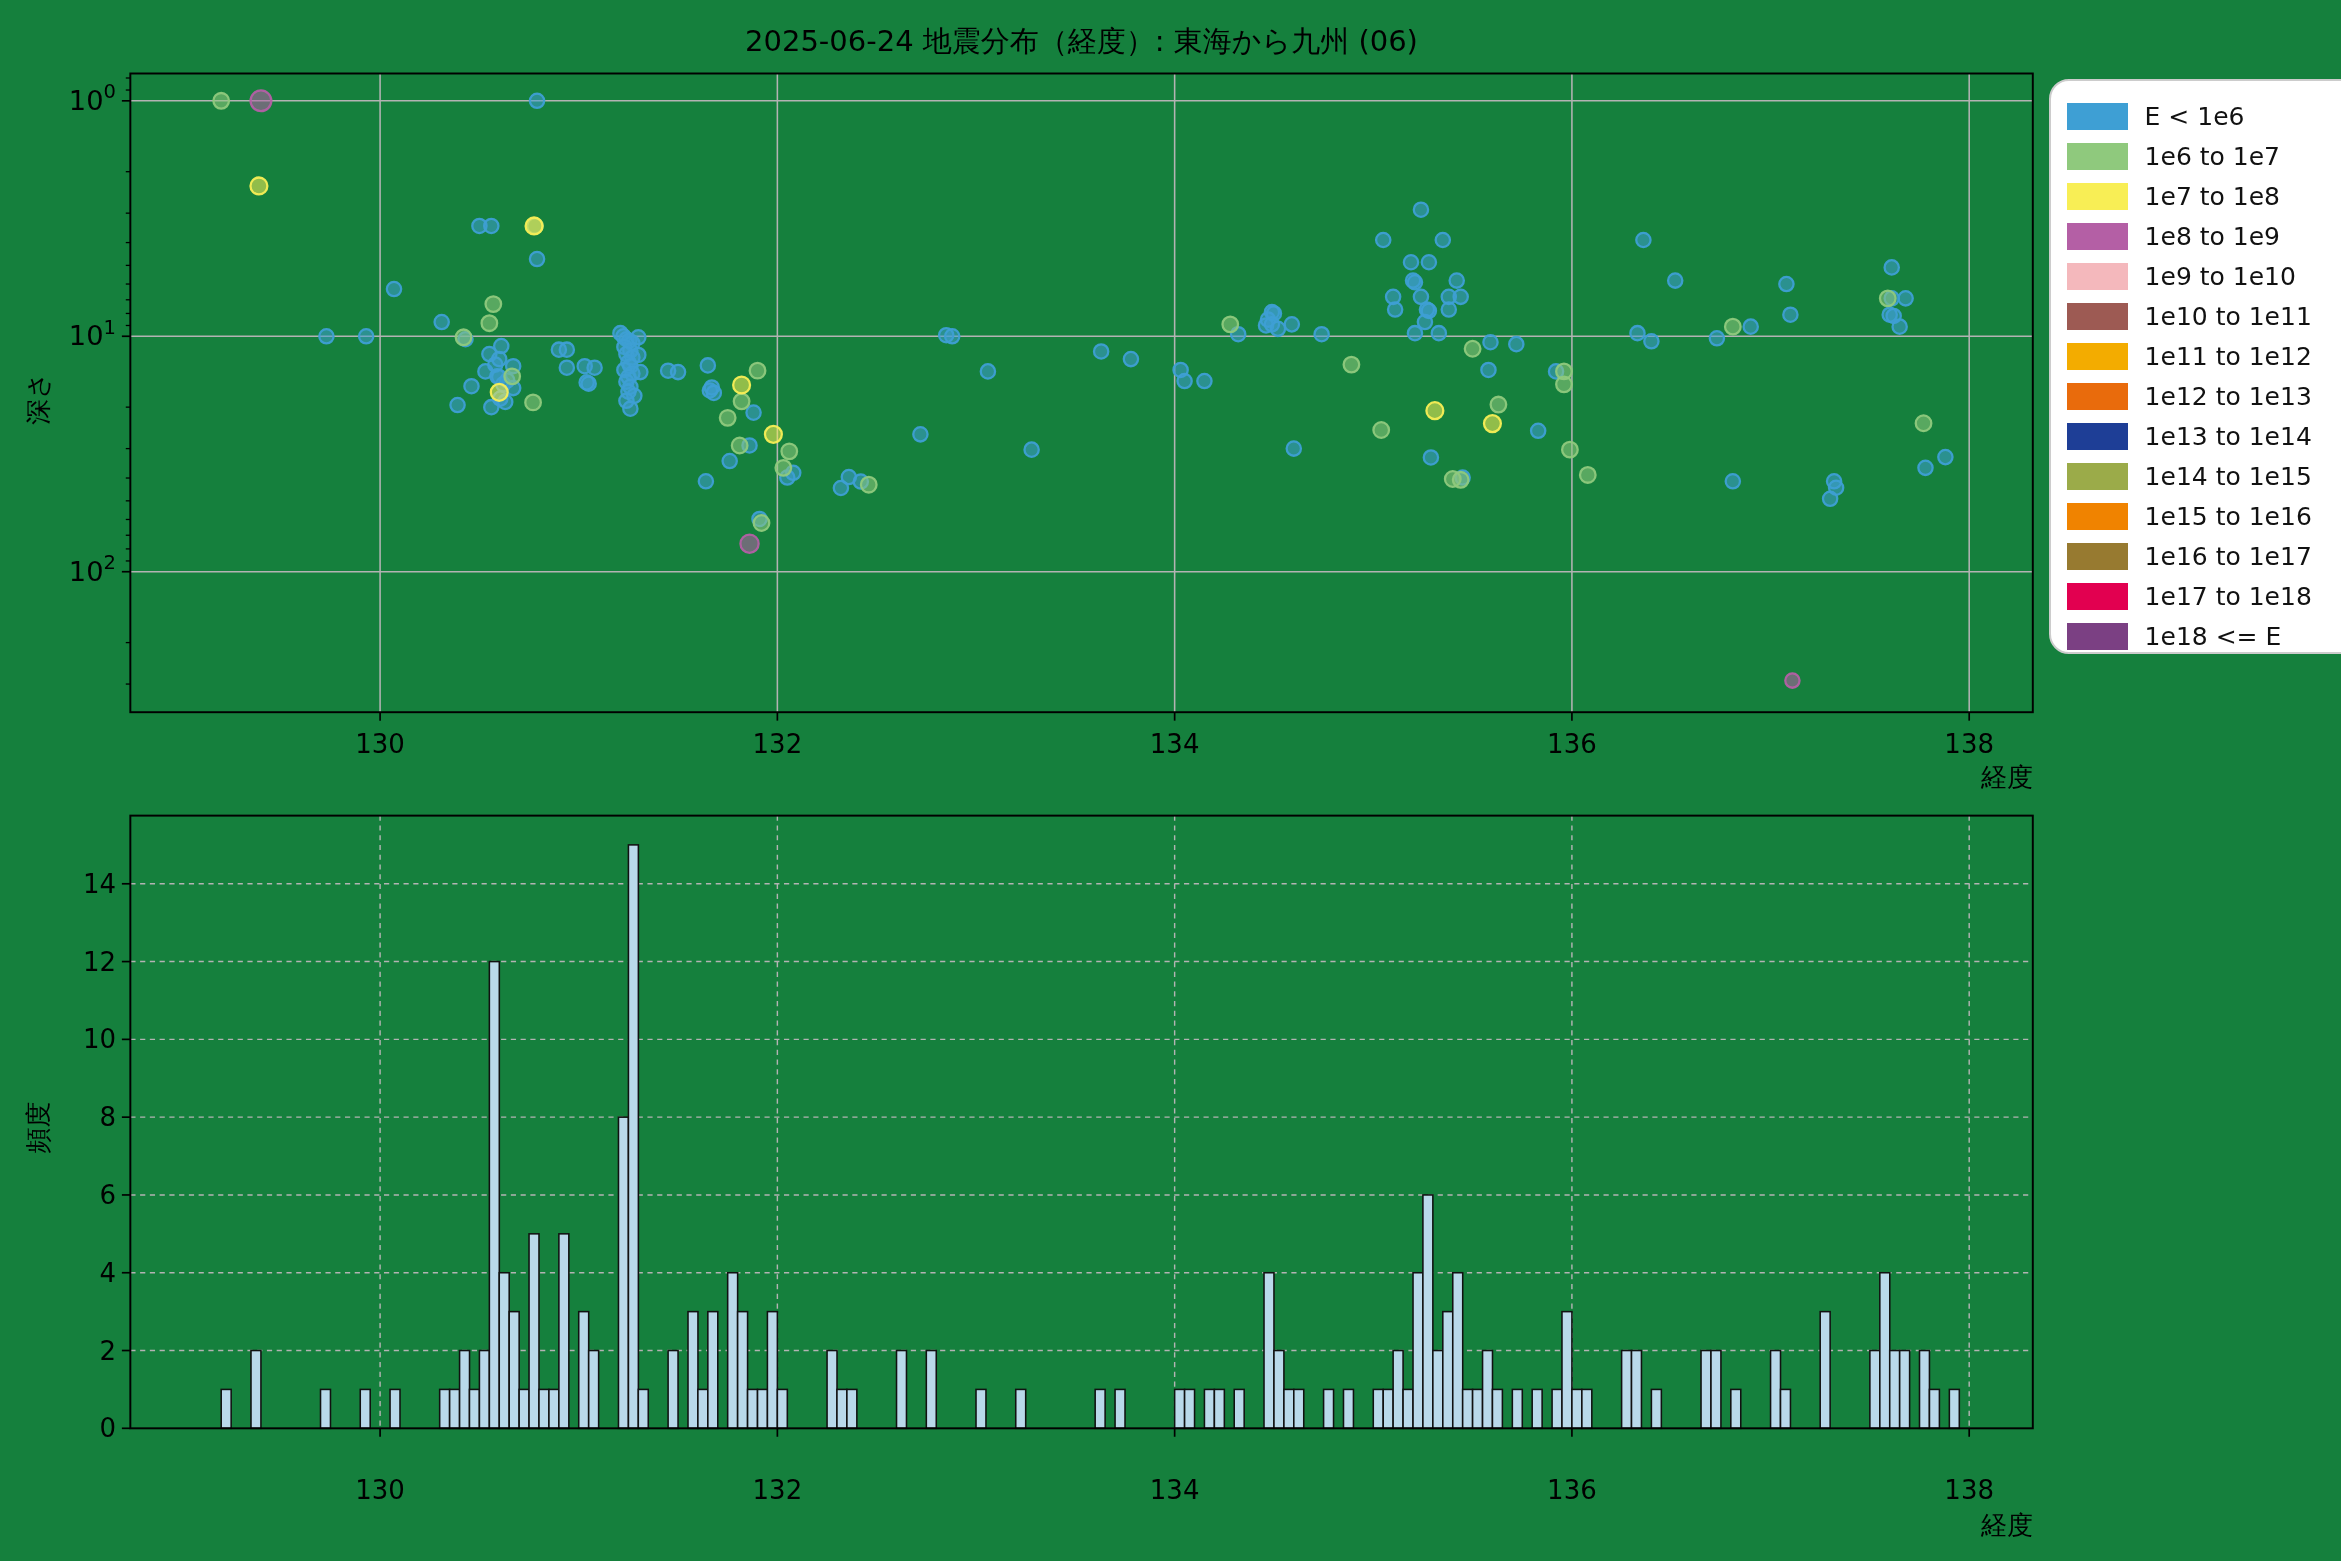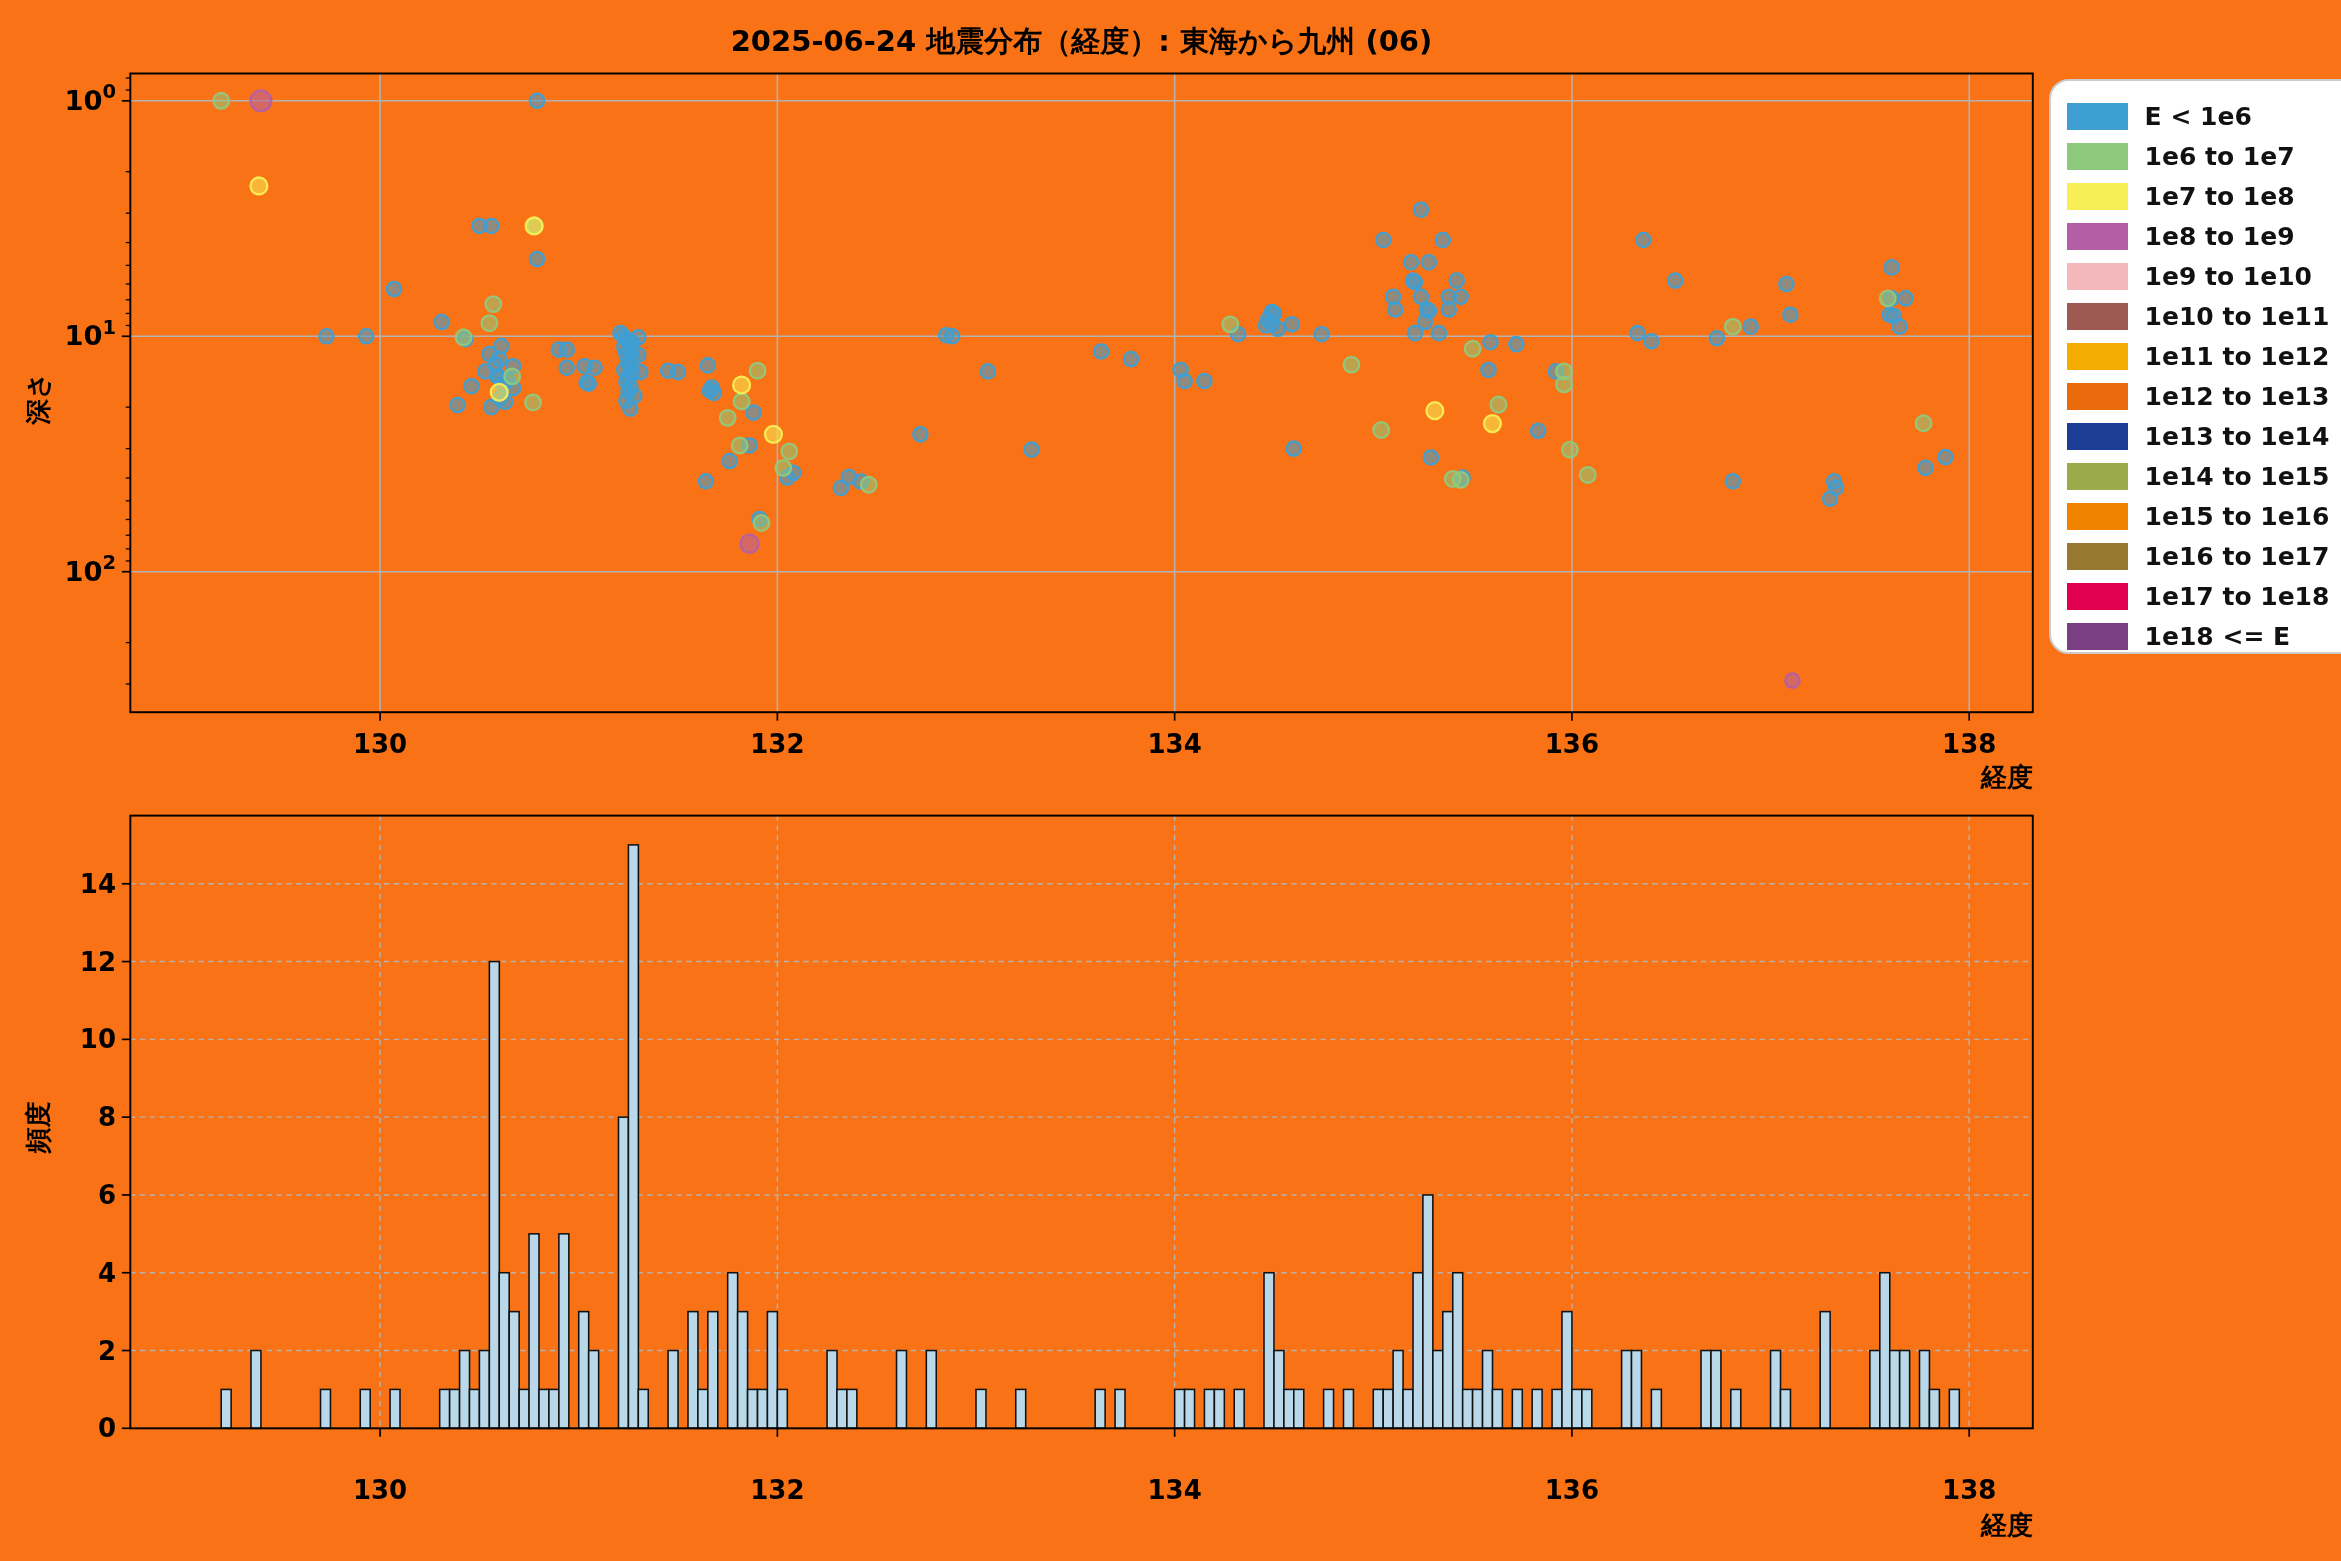--- a/index.html
+++ b/index.html
@@ -1,22 +1,21 @@
 <!DOCTYPE html>
 <html style="font-size:10.4px"><head>
 <meta charset="utf-8">
 <style>
   html,body{margin:0;padding:0;background:#ffffff;}
   .figure{
     position:relative;
     width:2342px;height:1561px;
-    background:#f97316;
+    background:#15803d;
     font-family:"DejaVu Sans","Liberation Sans",sans-serif;
     overflow:hidden;
-    font-weight:bold;
   }
   .fig-title{
     position:absolute;left:130px;top:22px;width:1903px;
     text-align:center;font-size:29px;color:#000;
   }
   .xlabel{
     position:absolute;left:130px;width:1903px;
     text-align:right;font-size:26px;color:#000;
   }
   .xlabel.scatter{top:760px;}

